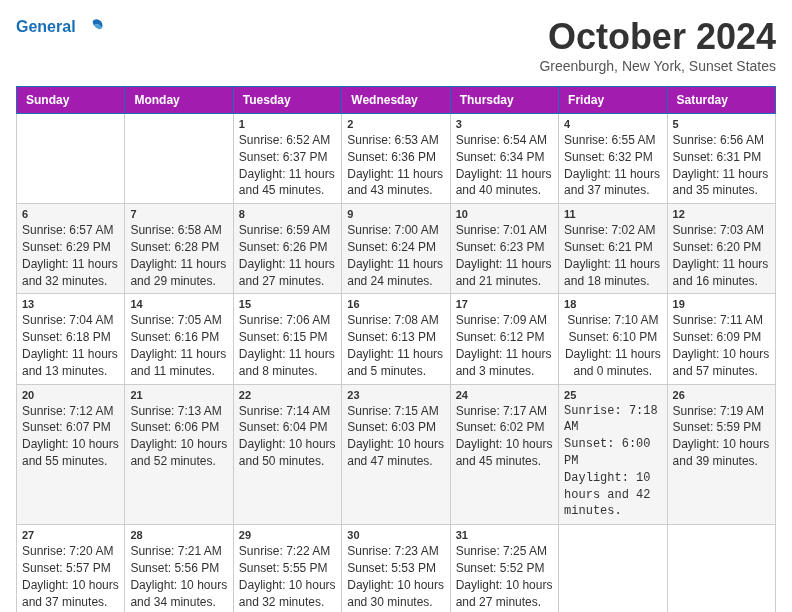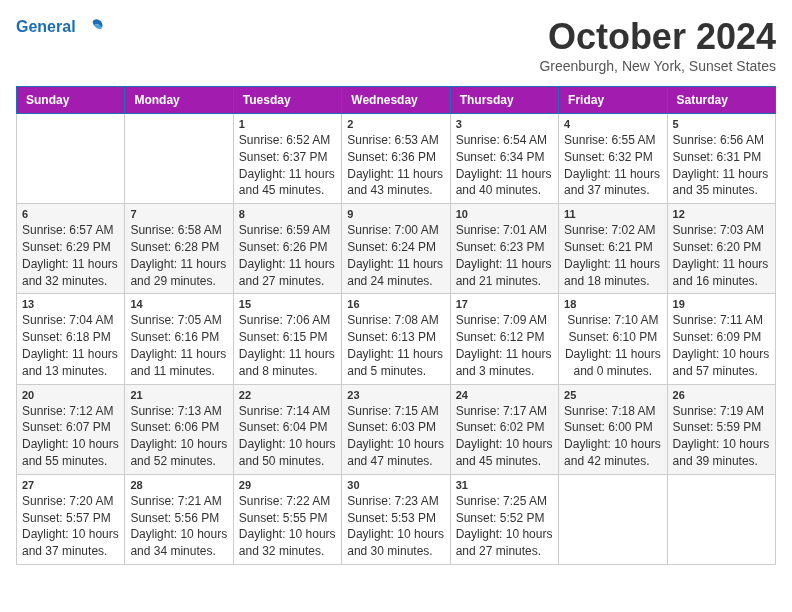--- a/index.html
+++ b/index.html
@@ -273,21 +273,21 @@
 Daylight: 10 hours and 47 minutes.</div>
         </td>
         <td>
           <span class="day-num">24</span>
           <div class="cell-text" style="white-space: pre-line;">Sunrise: 7:17 AM
 Sunset: 6:02 PM
 Daylight: 10 hours and 45 minutes.</div>
         </td>
         <td>
           <span class="day-num">25</span>
-          <div class="cell-text" style="white-space: pre-line;">Sunrise: 7:18 AM
+          <div class="cell-text" style="white-space: pre-line; font-family: Liberation Mono, monospace;">Sunrise: 7:18 AM
 Sunset: 6:00 PM
 Daylight: 10 hours and 42 minutes.</div>
         </td>
         <td>
           <span class="day-num">26</span>
           <div class="cell-text" style="white-space: pre-line;">Sunrise: 7:19 AM
 Sunset: 5:59 PM
 Daylight: 10 hours and 39 minutes.</div>
         </td>
       </tr>

